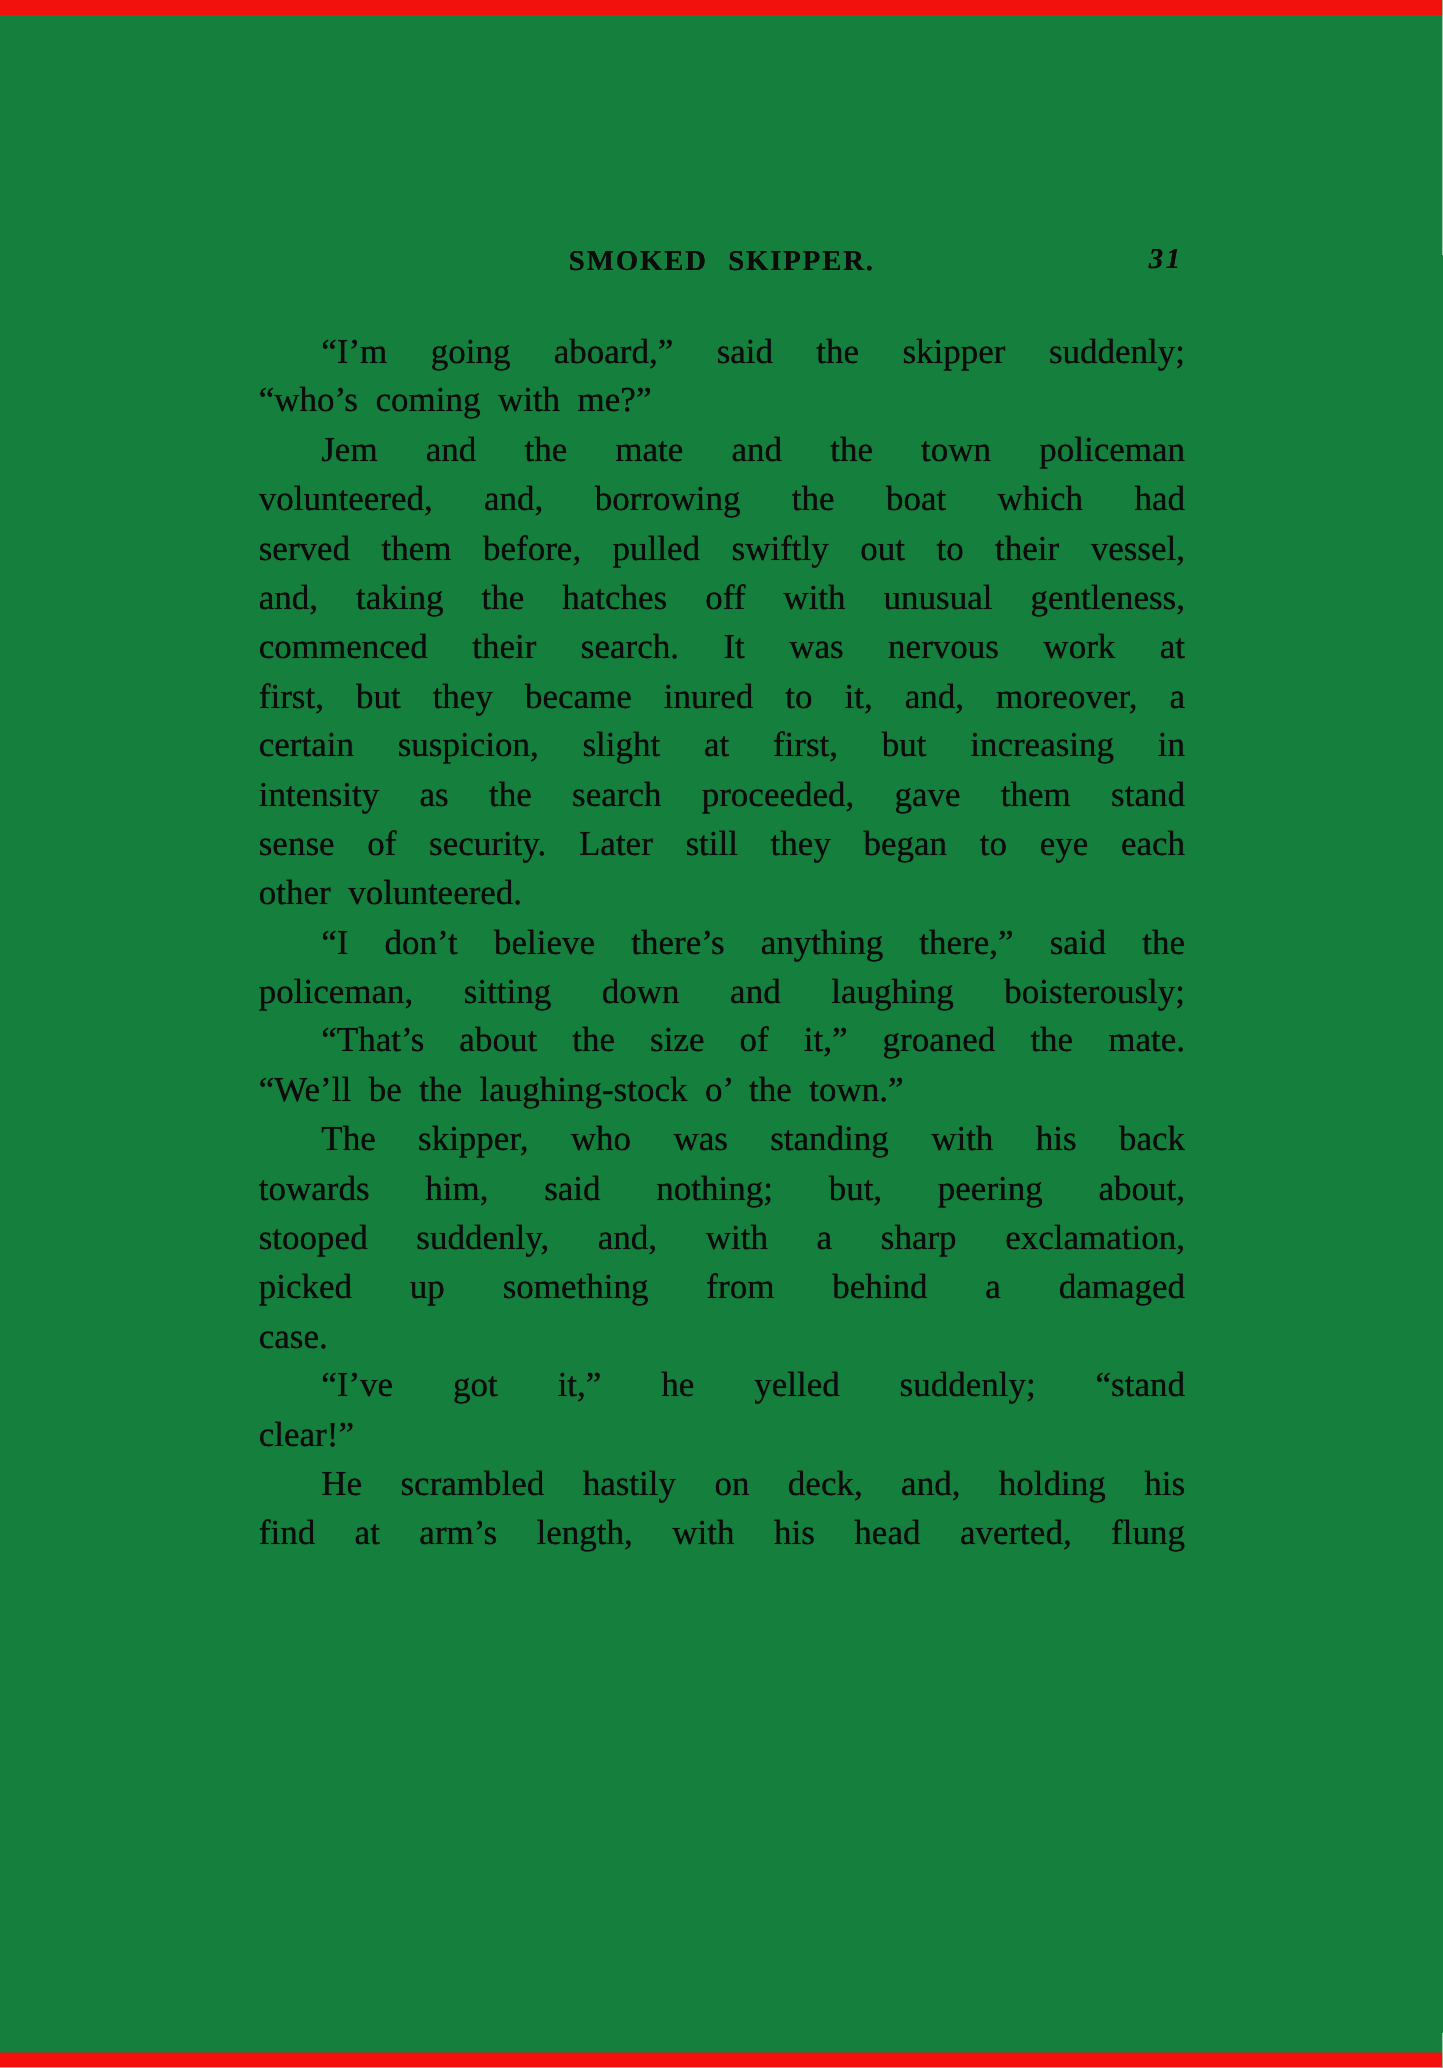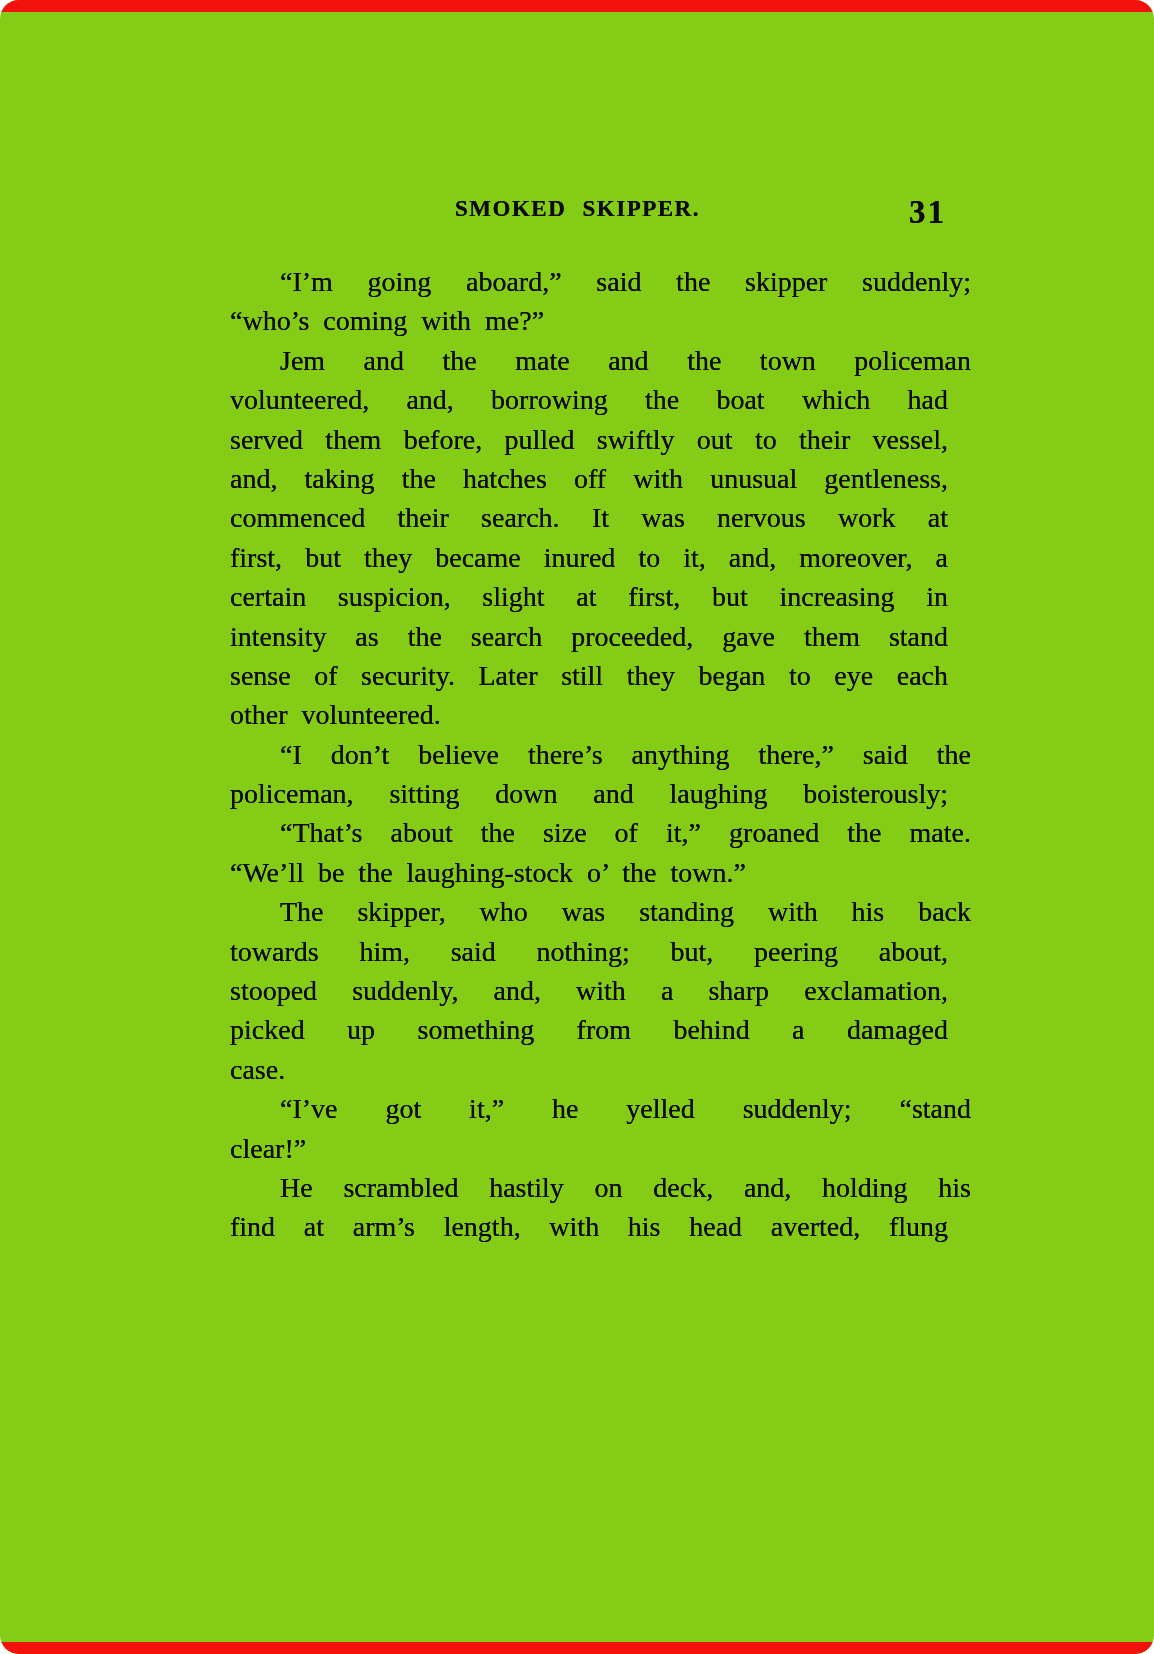--- a/index.html
+++ b/index.html
@@ -41,40 +41,40 @@
     font-size: 23px;
     font-weight: bold;
     letter-spacing: 1.5px;
     word-spacing: 9px;
     text-shadow: 0 0 0.5px currentColor;
   }
   .head-pageno {
     position: absolute;
     right: 2px;
     top: -2px;
-    font-size: 33px;
+    font-size: 23px;
     font-weight: bold;
     letter-spacing: 2px;
     text-shadow: 0 0 0.5px currentColor;
+    font-style: italic;
   }
 
   .page-text {
     position: absolute;
     left: 207px;
     top: 262px;
     width: 741px;
     font-size: 28px;
     line-height: 39.4px;
     text-shadow: 0 0 0.55px currentColor;
   }
   .line {
     height: 39.4px;
     white-space: normal;
     overflow: hidden;
-    margin-left: 23px;
   }
   .line.just {
     text-align: justify;
     text-align-last: justify;
     text-justify: inter-word;
   }
   .line.natural {
     text-align: left;
     word-spacing: 7px;
   }
@@ -83,21 +83,21 @@
   }
   .line.indent.just {
     
     box-sizing: border-box;
     width: 741px;
   }
 </style>
 </head>
 <body>
 
-<div id="page" style="color: rgb(12, 12, 12); background: #84cc16; border-radius: 19px;">
+<div id="page" style="color: rgb(12, 12, 12); background: #15803d;">
 
   <div class="edge-bar top" style="background: rgb(242, 17, 13);"></div>
 
   <div class="running-head">
     <div class="head-title">SMOKED SKIPPER.</div>
     <div class="head-pageno">31</div>
   </div>
 
   <div class="page-text">
       <div class="line just indent">“I’m going aboard,” said the skipper suddenly;</div>

